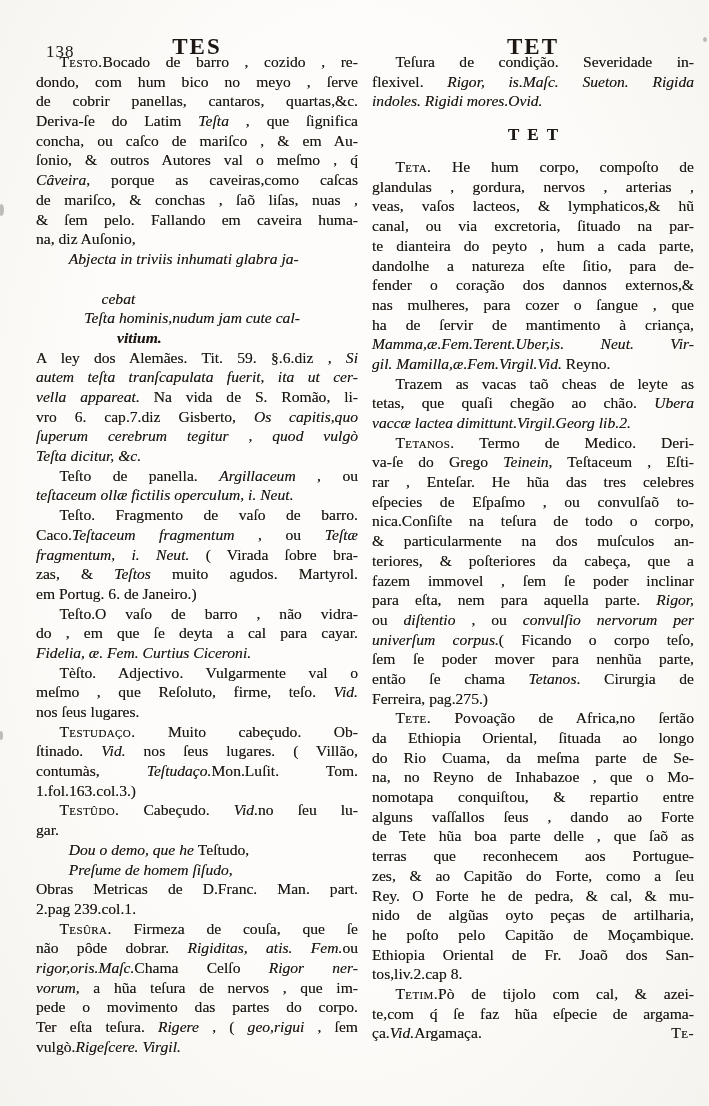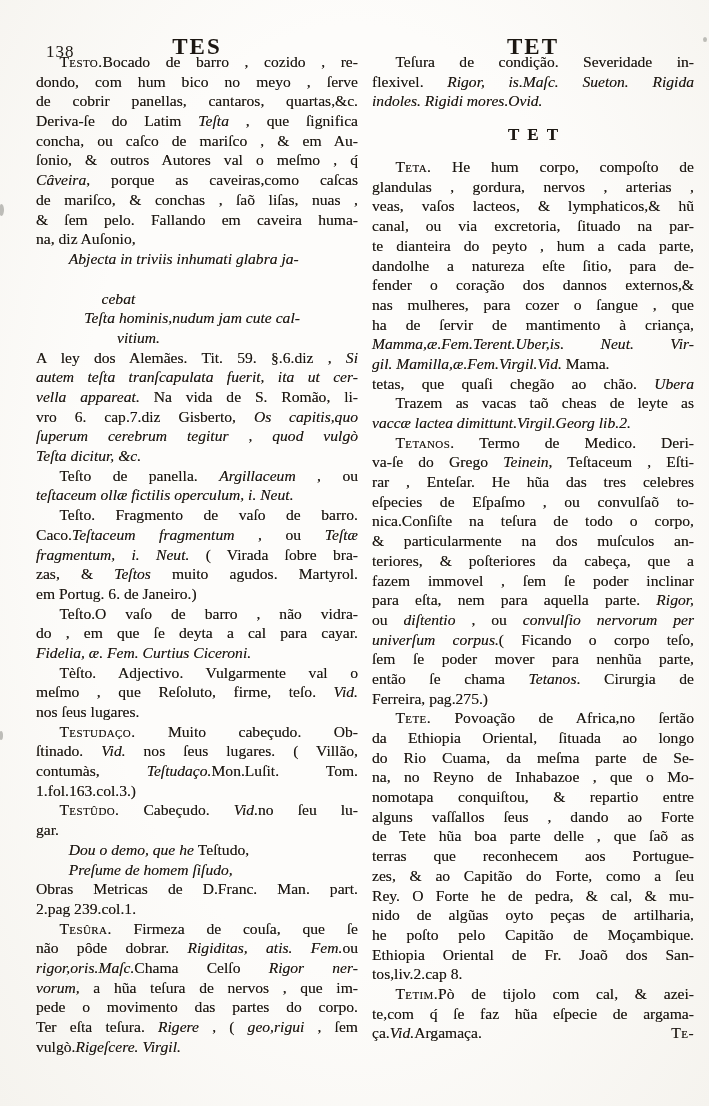--- a/index.html
+++ b/index.html
@@ -20,21 +20,21 @@
   #col-right{left:372px;}
   .line{
     font-size:15.6px;line-height:19.7px;height:19.7px;
     text-align:justify;text-align-last:justify;
   }
   .line.end{text-align-last:left;}
   .line.in{text-indent:1.5em;}
   .line.v1{padding-left:2.1em;text-align:left;text-align-last:left;}
   .line.v2{padding-left:4.2em;text-align:left;text-align-last:left;margin-top:20px;}
   .line.v3{padding-left:3.1em;text-align:right;text-align-last:left;}
-  .line.v4{padding-left:5.2em;text-align:left;text-align-last:left;}
+  .line.v4{padding-left:5.2em;text-align:left;text-align-last:left;font-weight:bold;}
   .line.head{height:24px;line-height:24px;text-align:center;text-align-last:center;
              font-weight:700;font-size:17px;letter-spacing:8px;text-indent:8px;}
   .line.gap1{height:12px;}
   .line.gap2{height:10px;}
   .it{font-style:italic;}
   .sc{font-variant:small-caps;letter-spacing:.4px;}
   .catchword{float:right;font-variant:small-caps;letter-spacing:.4px;}
   .speck{position:absolute;background:#8d8c86;border-radius:50%;opacity:.55;}
   .s1{left:-1px;top:204px;width:5px;height:12px;}
   .s2{left:-1px;top:731px;width:4px;height:9px;}
@@ -109,23 +109,23 @@
       <div class="line in"><span class="sc">Teta.</span><span> He hum corpo, compoſto de</span></div>
       <div class="line"><span>glandulas , gordura, nervos , arterias ,</span></div>
       <div class="line"><span>veas, vaſos lacteos, &amp; lymphaticos,&amp; hũ</span></div>
       <div class="line"><span>canal, ou via excretoria, ſituado na par-</span></div>
       <div class="line"><span>te dianteira do peyto , hum a cada parte,</span></div>
       <div class="line"><span>dandolhe a natureza eſte ſitio, para de-</span></div>
       <div class="line"><span>fender o coração dos dannos externos,&amp;</span></div>
       <div class="line"><span>nas mulheres, para cozer o ſangue , que</span></div>
       <div class="line"><span>ha de ſervir de mantimento à criança,</span></div>
       <div class="line"><span class="it">Mamma,æ.Fem.Terent.Uber,is. Neut. Vir-</span></div>
-      <div class="line end"><span class="it">gil. Mamilla,æ.Fem.Virgil.Vid.</span><span> Mama.</span></div>
+      <div class="line end"><span class="it">gil. Mamilla,æ.Fem.Virgil.Vid.</span><span> Reyno.</span></div>
+      <div class="line in"><span>Trazem as vacas taõ cheas de leyte as</span></div>
       <div class="line"><span>tetas, que quaſi chegão ao chão. </span><span class="it">Ubera</span></div>
-      <div class="line in"><span>Trazem as vacas taõ cheas de leyte as</span></div>
       <div class="line end"><span class="it">vaccæ lactea dimittunt.Virgil.Georg lib.2.</span></div>
       <div class="line in"><span class="sc">Tetanos.</span><span> Termo de Medico. Deri-</span></div>
       <div class="line"><span>va-ſe do Grego </span><span class="it">Teinein</span><span>, Teſtaceum , Eſti-</span></div>
       <div class="line"><span>rar , Enteſar. He hũa das tres celebres</span></div>
       <div class="line"><span>eſpecies de Eſpaſmo , ou convulſaõ to-</span></div>
       <div class="line"><span>nica.Conſiſte na teſura de todo o corpo,</span></div>
       <div class="line"><span>&amp; particularmente na dos muſculos an-</span></div>
       <div class="line"><span>teriores, &amp; poſteriores da cabeça, que a</span></div>
       <div class="line"><span>fazem immovel , ſem ſe poder inclinar</span></div>
       <div class="line"><span>para eſta, nem para aquella parte. </span><span class="it">Rigor,</span></div>

